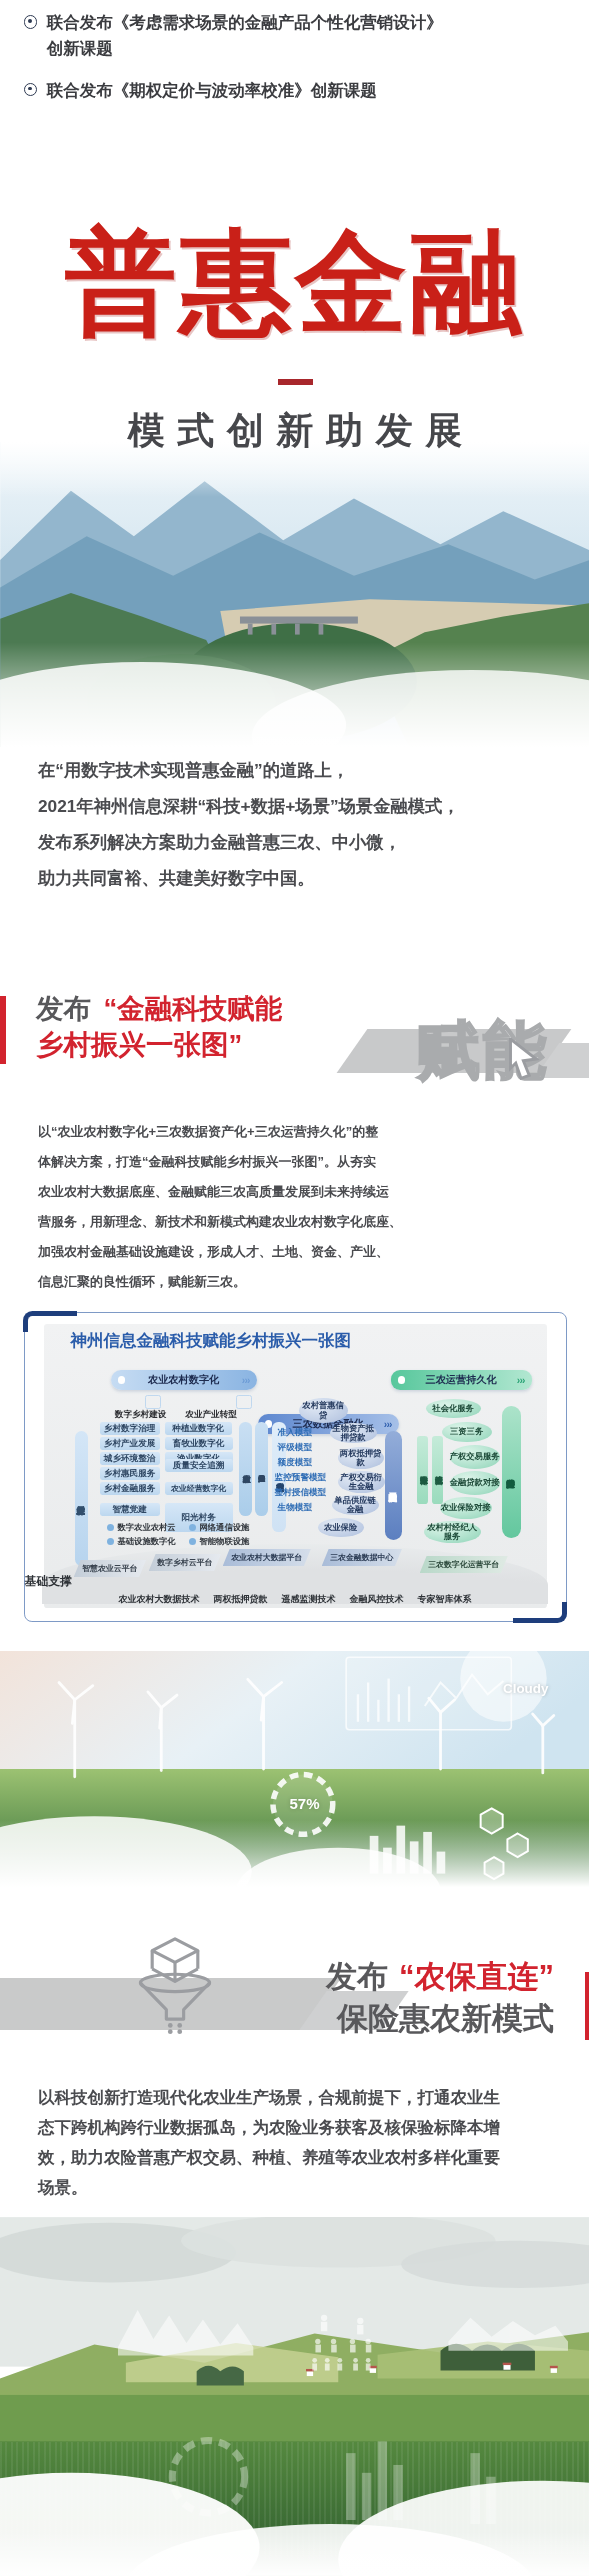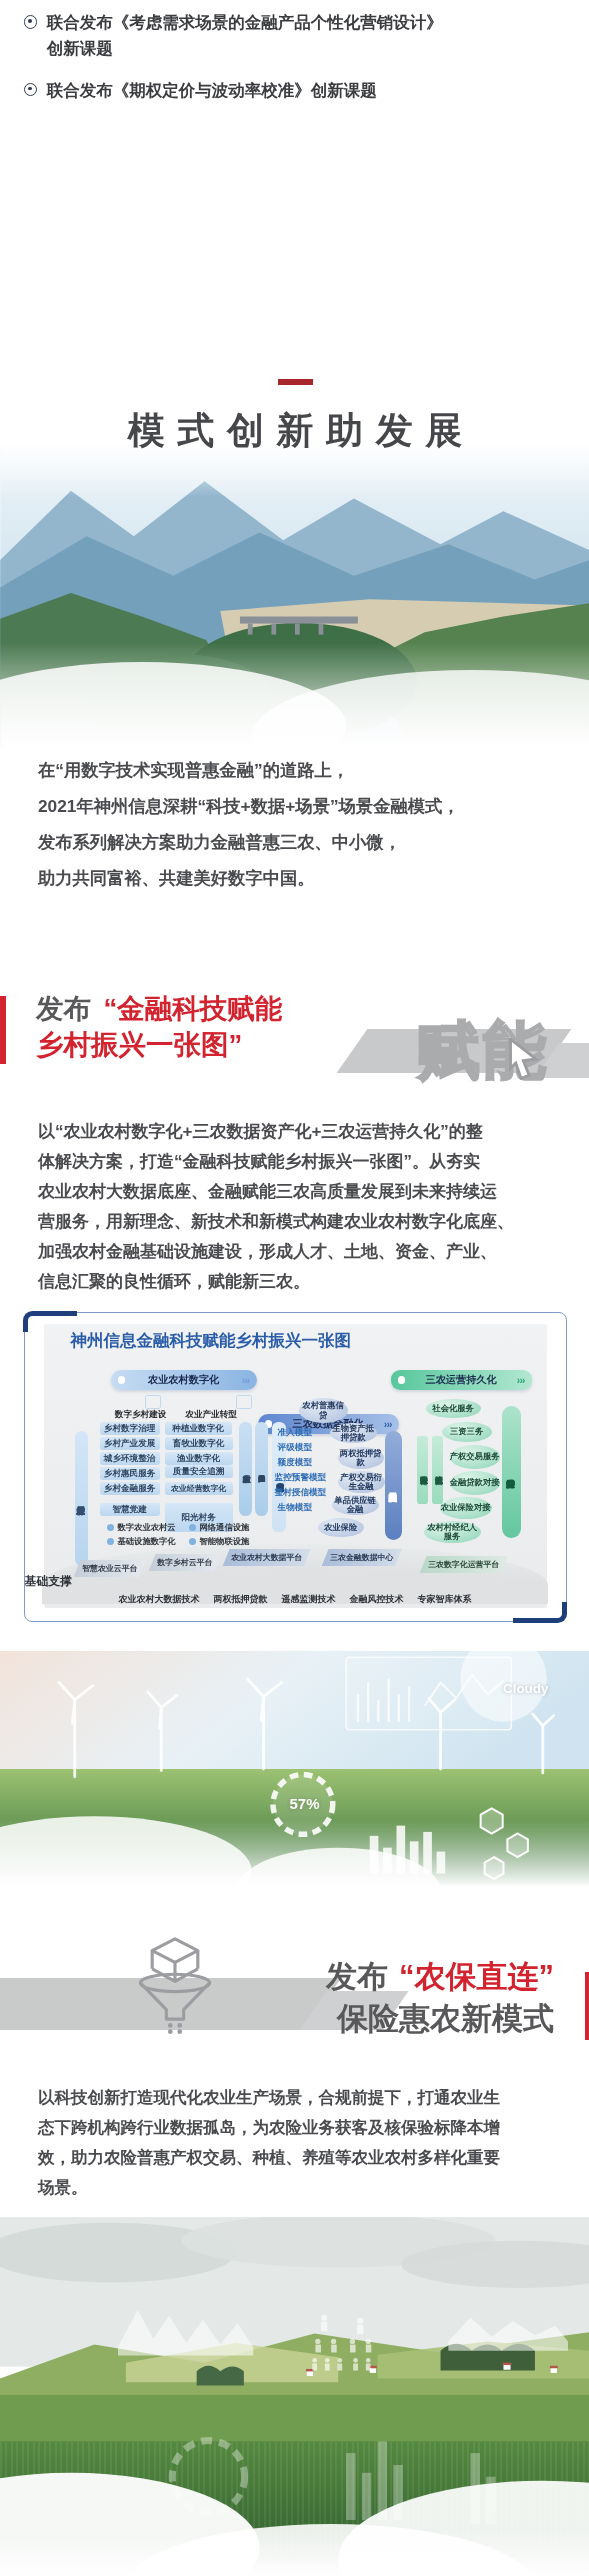--- a/index.html
+++ b/index.html
@@ -21,21 +21,21 @@
   .hero-sub{position:absolute;top:406px;left:0;width:590px;text-align:center;font-size:37px;font-weight:700;
     color:#46474b;letter-spacing:12.6px;text-indent:12.6px;z-index:3;}
   .photo{position:absolute;left:0;width:590px;overflow:hidden;}
   .photo svg{display:block;}
   .photo1{top:442px;height:305px;}
 
   
   .para{position:absolute;left:38px;width:519px;font-weight:600;color:#4a4b4f;}
   .para span{display:block;}
   .intro{top:752px;font-size:17.3px;line-height:36px;}
-  .body1{top:1117px;font-size:17px;line-height:30px;}
+  .body1{top:1117px;font-size:13px;line-height:30px;}
   .body2{top:2082px;font-size:16.5px;line-height:30px;}
 
   
   .redbar-left{position:absolute;left:0;top:996px;width:6.3px;height:68px;background:#d2232e;}
   .redbar-right{position:absolute;right:0;top:1972px;width:5.5px;height:68px;background:#d2232e;}
   .sec-title{position:absolute;font-weight:800;color:#58585b;}
   .sec-title .red{color:#d2232e;}
   .sec1-title{top:991px;left:36px;font-size:27.5px;line-height:36px;}
   .sec1-title .prefix{margin-right:12.6px;}
   .sec2-title{top:1956px;right:36px;font-size:31px;line-height:42px;text-align:right;}
@@ -120,20 +120,21 @@
       <span>创新课题</span>
     </div>
   </div>
   <div class="bullet" style="top:77px">
     <span class="b-icon"></span>
     <div class="b-text">
       <span>联合发布《期权定价与波动率校准》创新课题</span>
     </div>
   </div>
 
+  <div class="calligraphy">普惠金融</div>
   <div class="hero-dash"></div>
   <div class="hero-sub">模式创新助发展</div>
 
   <div class="photo photo1">
     <svg width="590" height="305" viewBox="0 0 750 388">
       <defs>
         <linearGradient id="skyg" x1="0" y1="0" x2="0" y2="1">
           <stop offset="0" stop-color="#eef5f9"></stop>
             <stop offset="1" stop-color="#c9dfec"></stop>
         </linearGradient>
@@ -229,21 +230,21 @@
     <div class="kbox" style="left:75px;top:109px;width:60px;height:13.4px">乡村数字治理</div>
     <div class="kbox" style="left:75px;top:124px;width:60px;height:13.4px">乡村产业发展</div>
     <div class="kbox" style="left:75px;top:139px;width:60px;height:13.4px">城乡环境整治</div>
     <div class="kbox" style="left:75px;top:154px;width:60px;height:13.4px">乡村惠民服务</div>
     <div class="kbox" style="left:75px;top:169px;width:60px;height:13.4px">乡村金融服务</div>
     <div class="kbox" style="left:75px;top:190px;width:60px;height:13.4px">智慧党建</div>
 
     <div class="kbox" style="left:140px;top:109px;width:67px;height:13.4px">种植业数字化</div>
     <div class="kbox" style="left:140px;top:124px;width:68px;height:13.4px">畜牧业数字化</div>
     <div class="kbox" style="left:140px;top:139px;width:68px;height:13.4px">渔业数字化</div>
-    <div class="kbox" style="left:140px;top:152px;width:68px;height:13.4px">质量安全追溯</div>
+    <div class="kbox" style="left:140px;top:146px;width:68px;height:13.4px">质量安全追溯</div>
     <div class="kbox" style="left:140px;top:169px;width:68px;height:13.4px;font-size:7.9px">农业经营数字化</div>
     <div class="kbox" style="left:140px;top:190px;width:68px;height:29px">阳光村务</div>
 
     <div class="vlabel vbar" style="left:214px;top:109px;width:13.4px;height:94px">农业农村大数据</div>
     <div class="vlabel vbar" style="left:230px;top:109px;width:13.4px;height:94px;font-size:7px">单品全产业链大数据</div>
     <div class="vlabel vplain" style="left:247px;top:109px;width:14px;height:110px;font-size:7.9px;font-weight:800">夯实农业农村大数据底座</div>
 
     <div class="infra-item" style="left:82px;top:209px">
       <span class="infra-dot"></span>
       <span>数字农业农村云</span>

